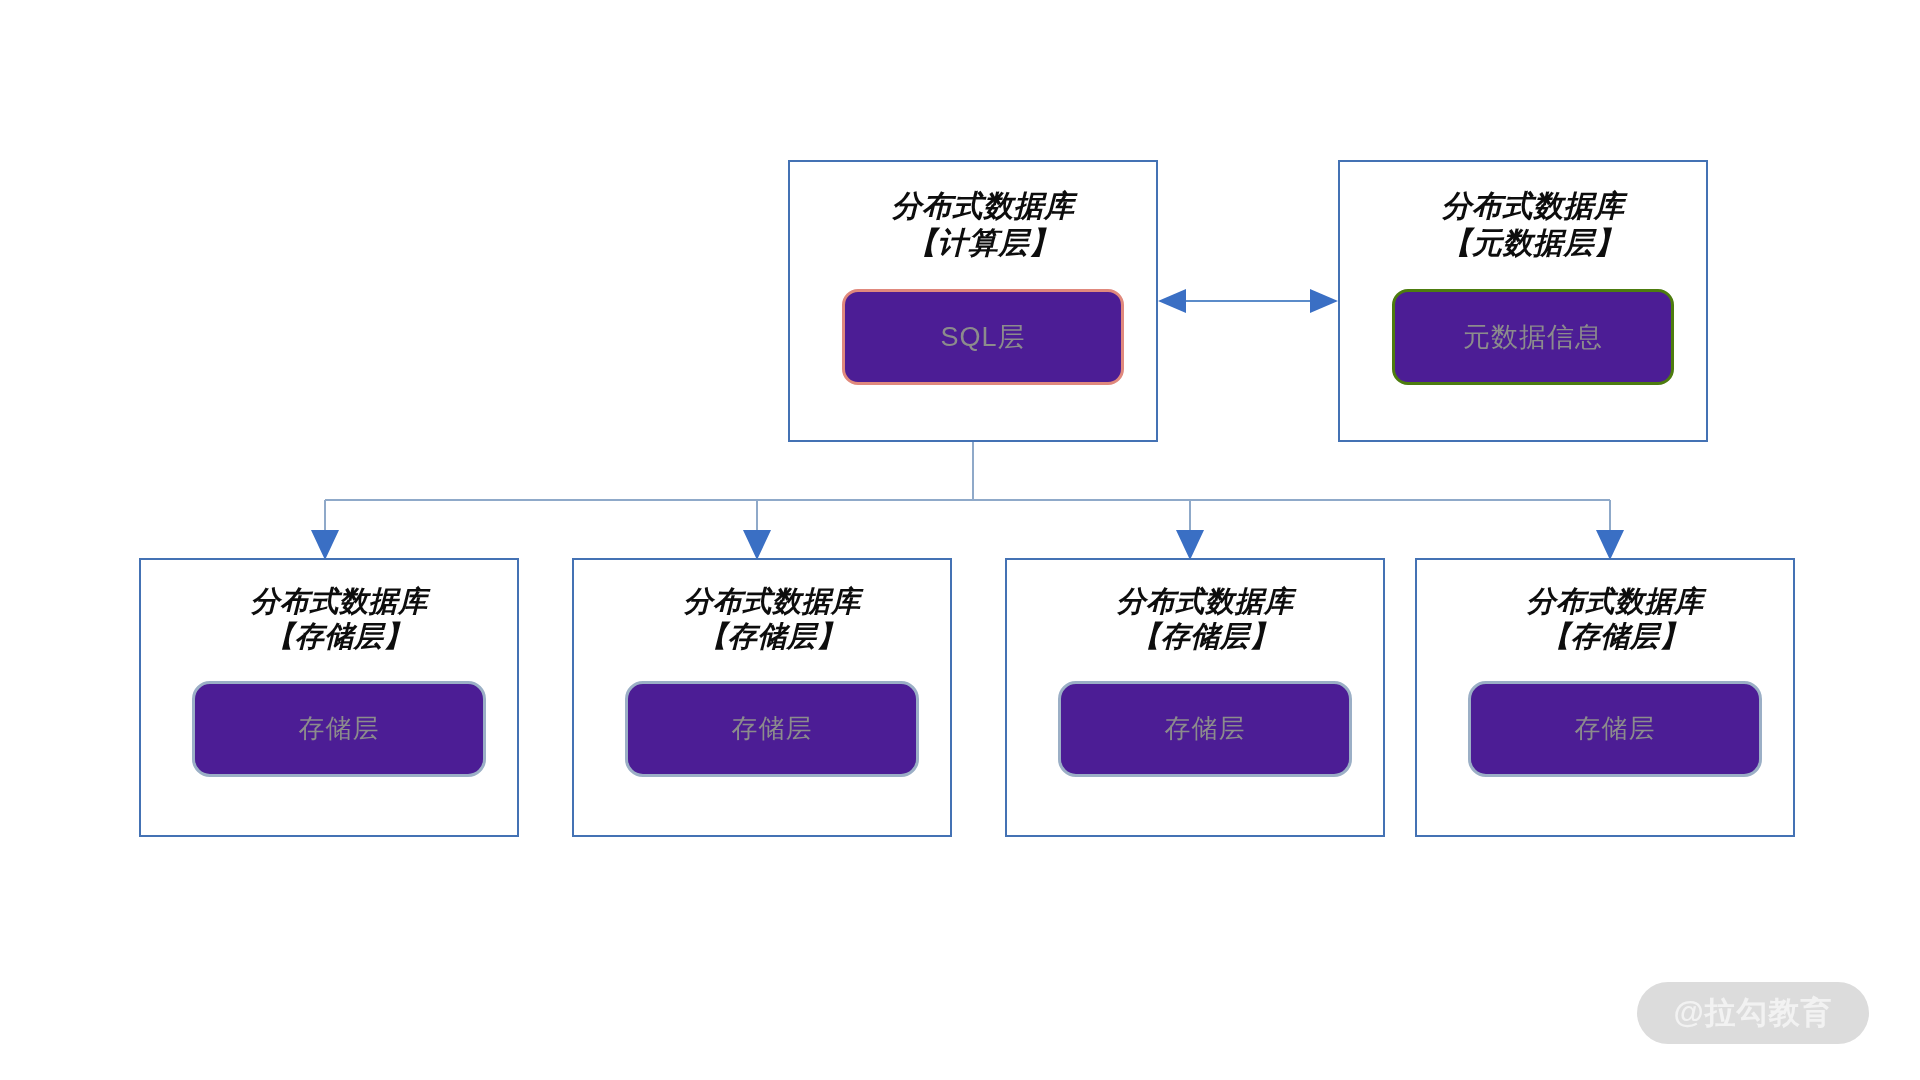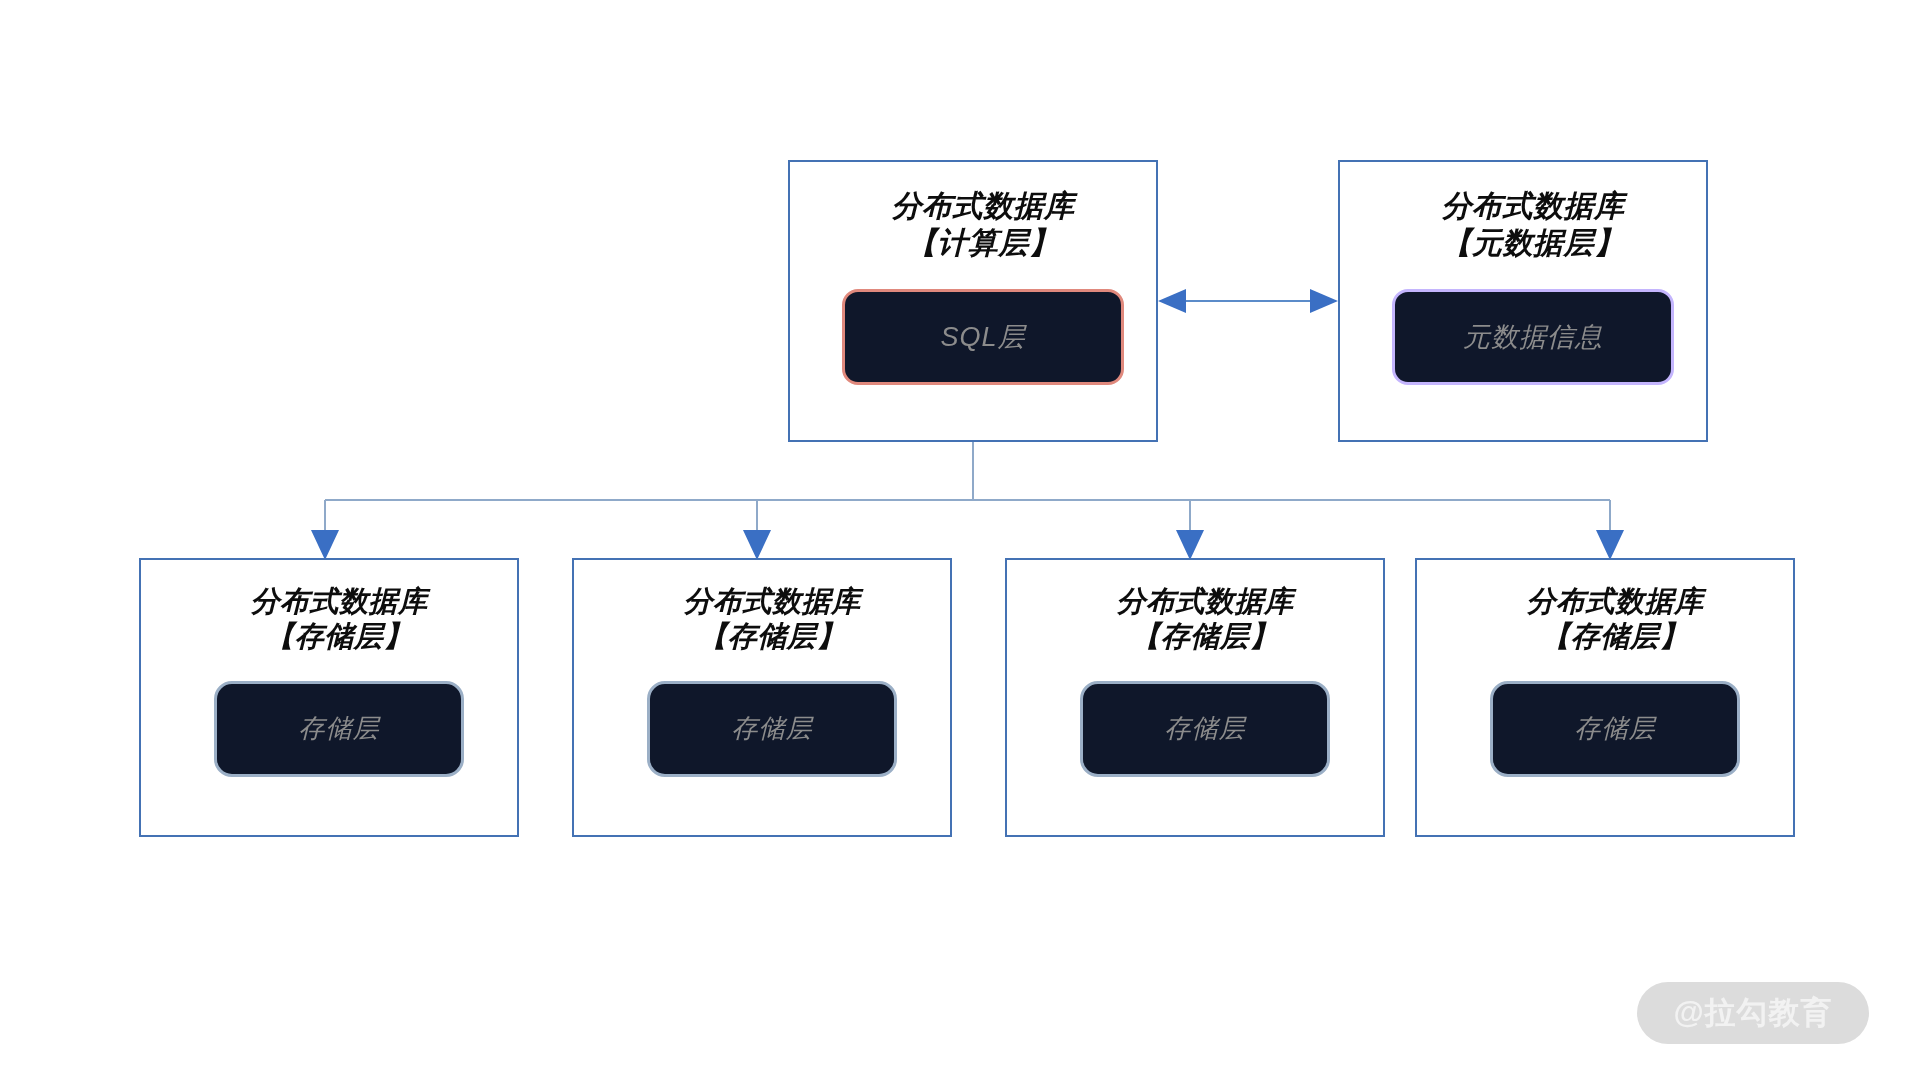--- a/index.html
+++ b/index.html
@@ -67,48 +67,47 @@
   #box-compute { left: 788px; }
   #box-metadata { left: 1338px; }
 
   
   .inner-pill {
     box-sizing: border-box;
     display: flex;
     align-items: center;
     justify-content: center;
     border-radius: 16px;
-    background: #0f172a;
-    font-style: italic;
+    background: #4c1d95;
     color: #8c8c8c;
     letter-spacing: 1px;
   }
 
   .top-box .inner-pill {
     width: 282px;
     height: 96px;
     margin-top: 28px;
     font-size: 27px;
   }
 
   #pill-sql { border: 3px solid #E0897D; }
-  #pill-metadata { border: 3px solid #c4b5fd; }
+  #pill-metadata { border: 3px solid #4d7c0f; }
 
   
   .storage-box {
     width: 380px;
     height: 279px;
     top: 558px;
   }
   .storage-box .node-title {
     font-size: 29px;
     margin-top: 24px;
   }
   .storage-box .inner-pill {
-    width: 250px;
+    width: 294px;
     height: 96px;
     margin-top: 26px;
     font-size: 26px;
     border: 3px solid #9BAFC6;
     border-radius: 18px;
   }
 
   #box-storage-0 { left: 139px; }
   #box-storage-1 { left: 572px; }
   #box-storage-2 { left: 1005px; }

